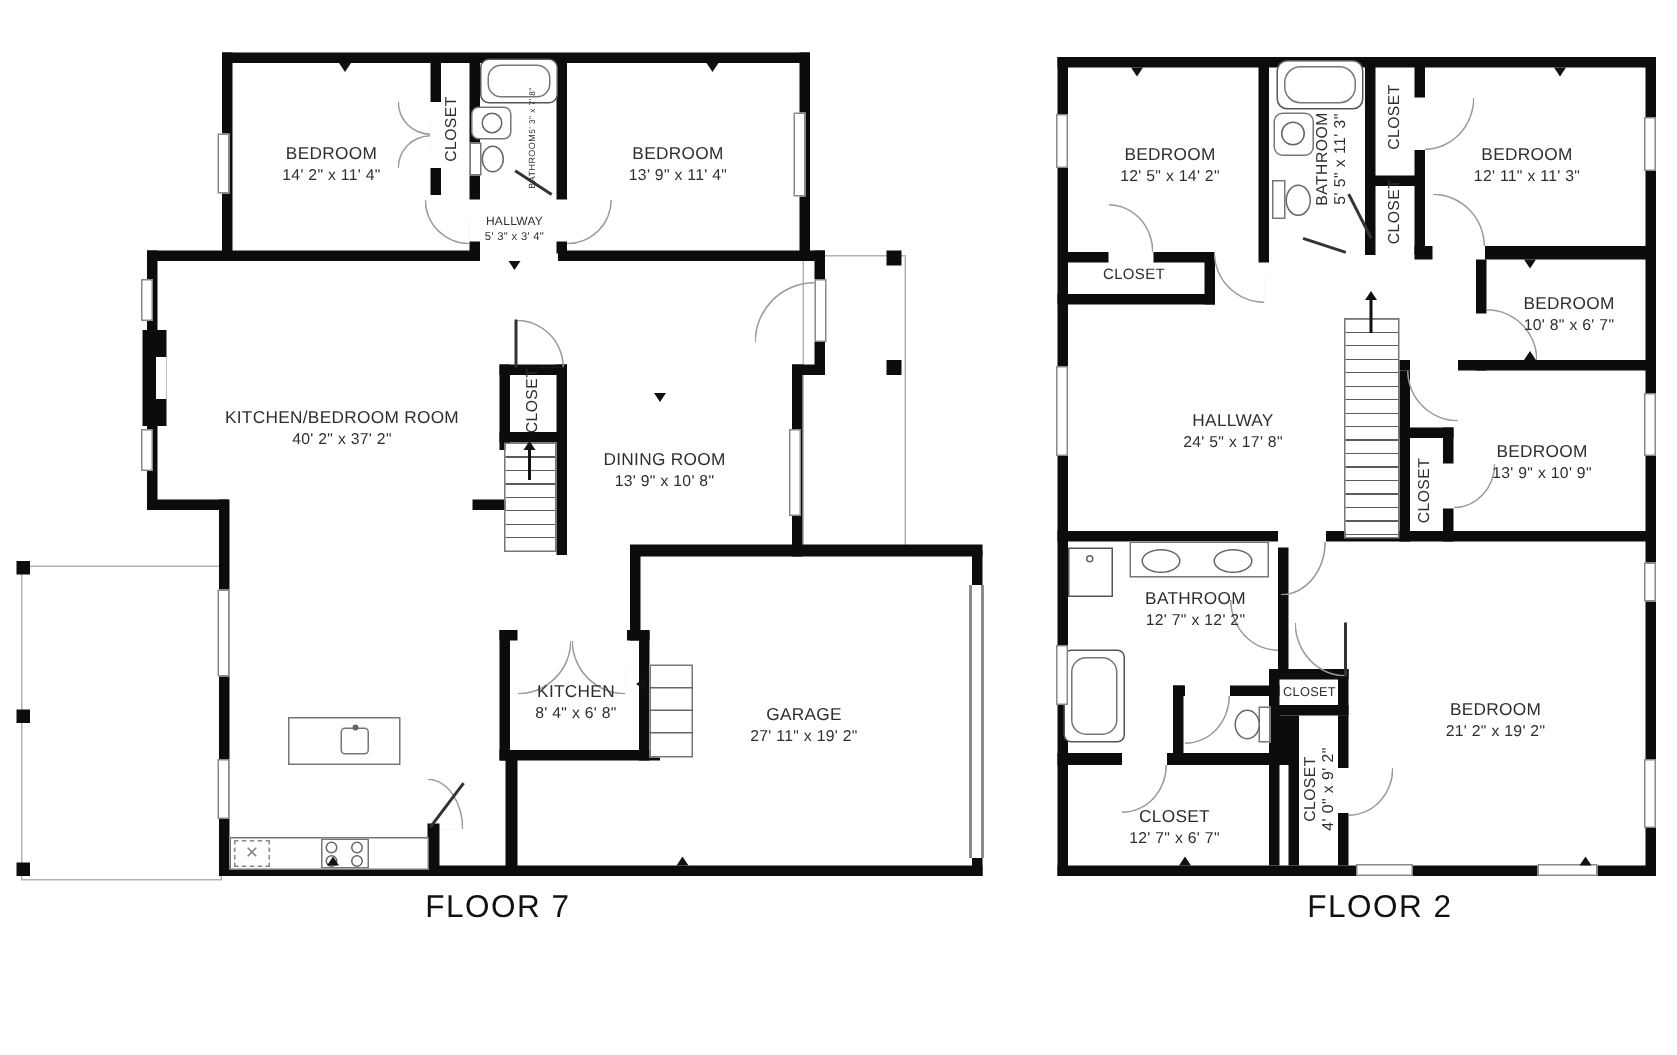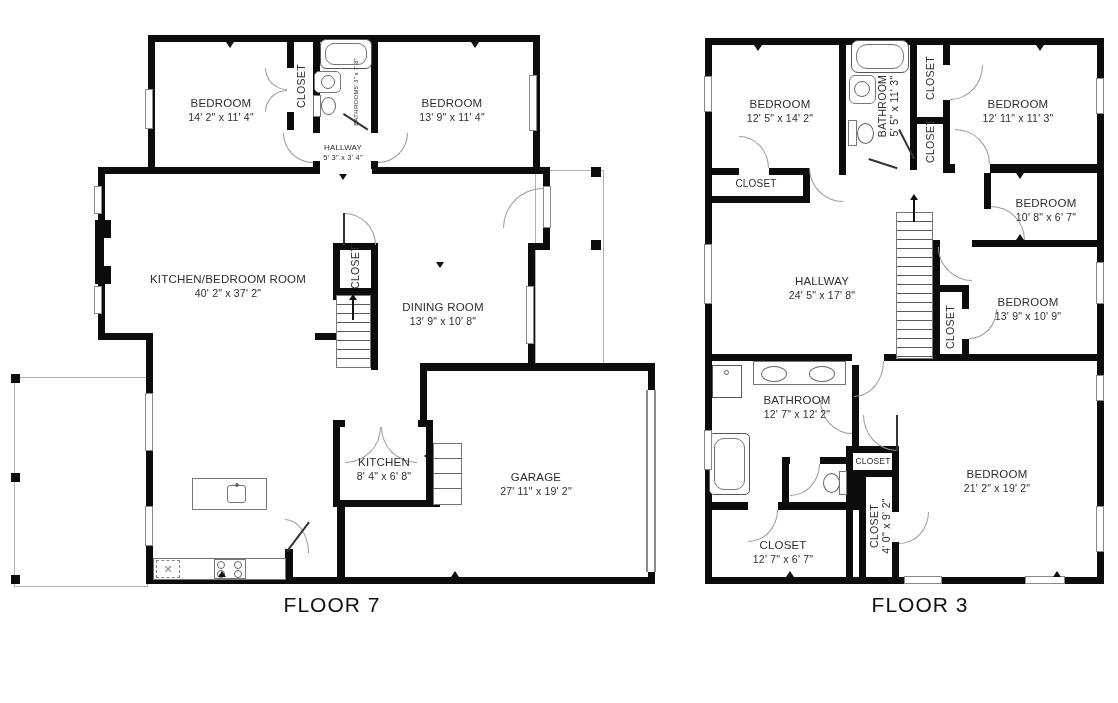--- a/index.html
+++ b/index.html
@@ -301,15 +301,15 @@
     <div class="lbl" style="left:797px;top:407px;">
       <span>BATHROOM</span><span class="dim">12' 7" x 12' 2"</span></div>
     <div class="lbl" style="left:873px;top:461px;font-size:8.5px;">
       <span>CLOSET</span></div>
     <div class="vlbl" style="left:880px;top:526px;">
       <span>CLOSET</span><br><span>4' 0" x 9' 2"</span></div>
     <div class="lbl" style="left:783px;top:552px;">
       <span>CLOSET</span><span class="dim">12' 7" x 6' 7"</span></div>
     <div class="lbl" style="left:997px;top:481px;">
       <span>BEDROOM</span><span class="dim">21' 2" x 19' 2"</span></div>
-    <div class="title" style="left:920px;top:605px;">FLOOR 3</div>
+    <div class="title" style="left:920px;top:605px;">FLOOR 2</div>
   </div>
 </div>
 
 </body></html>

